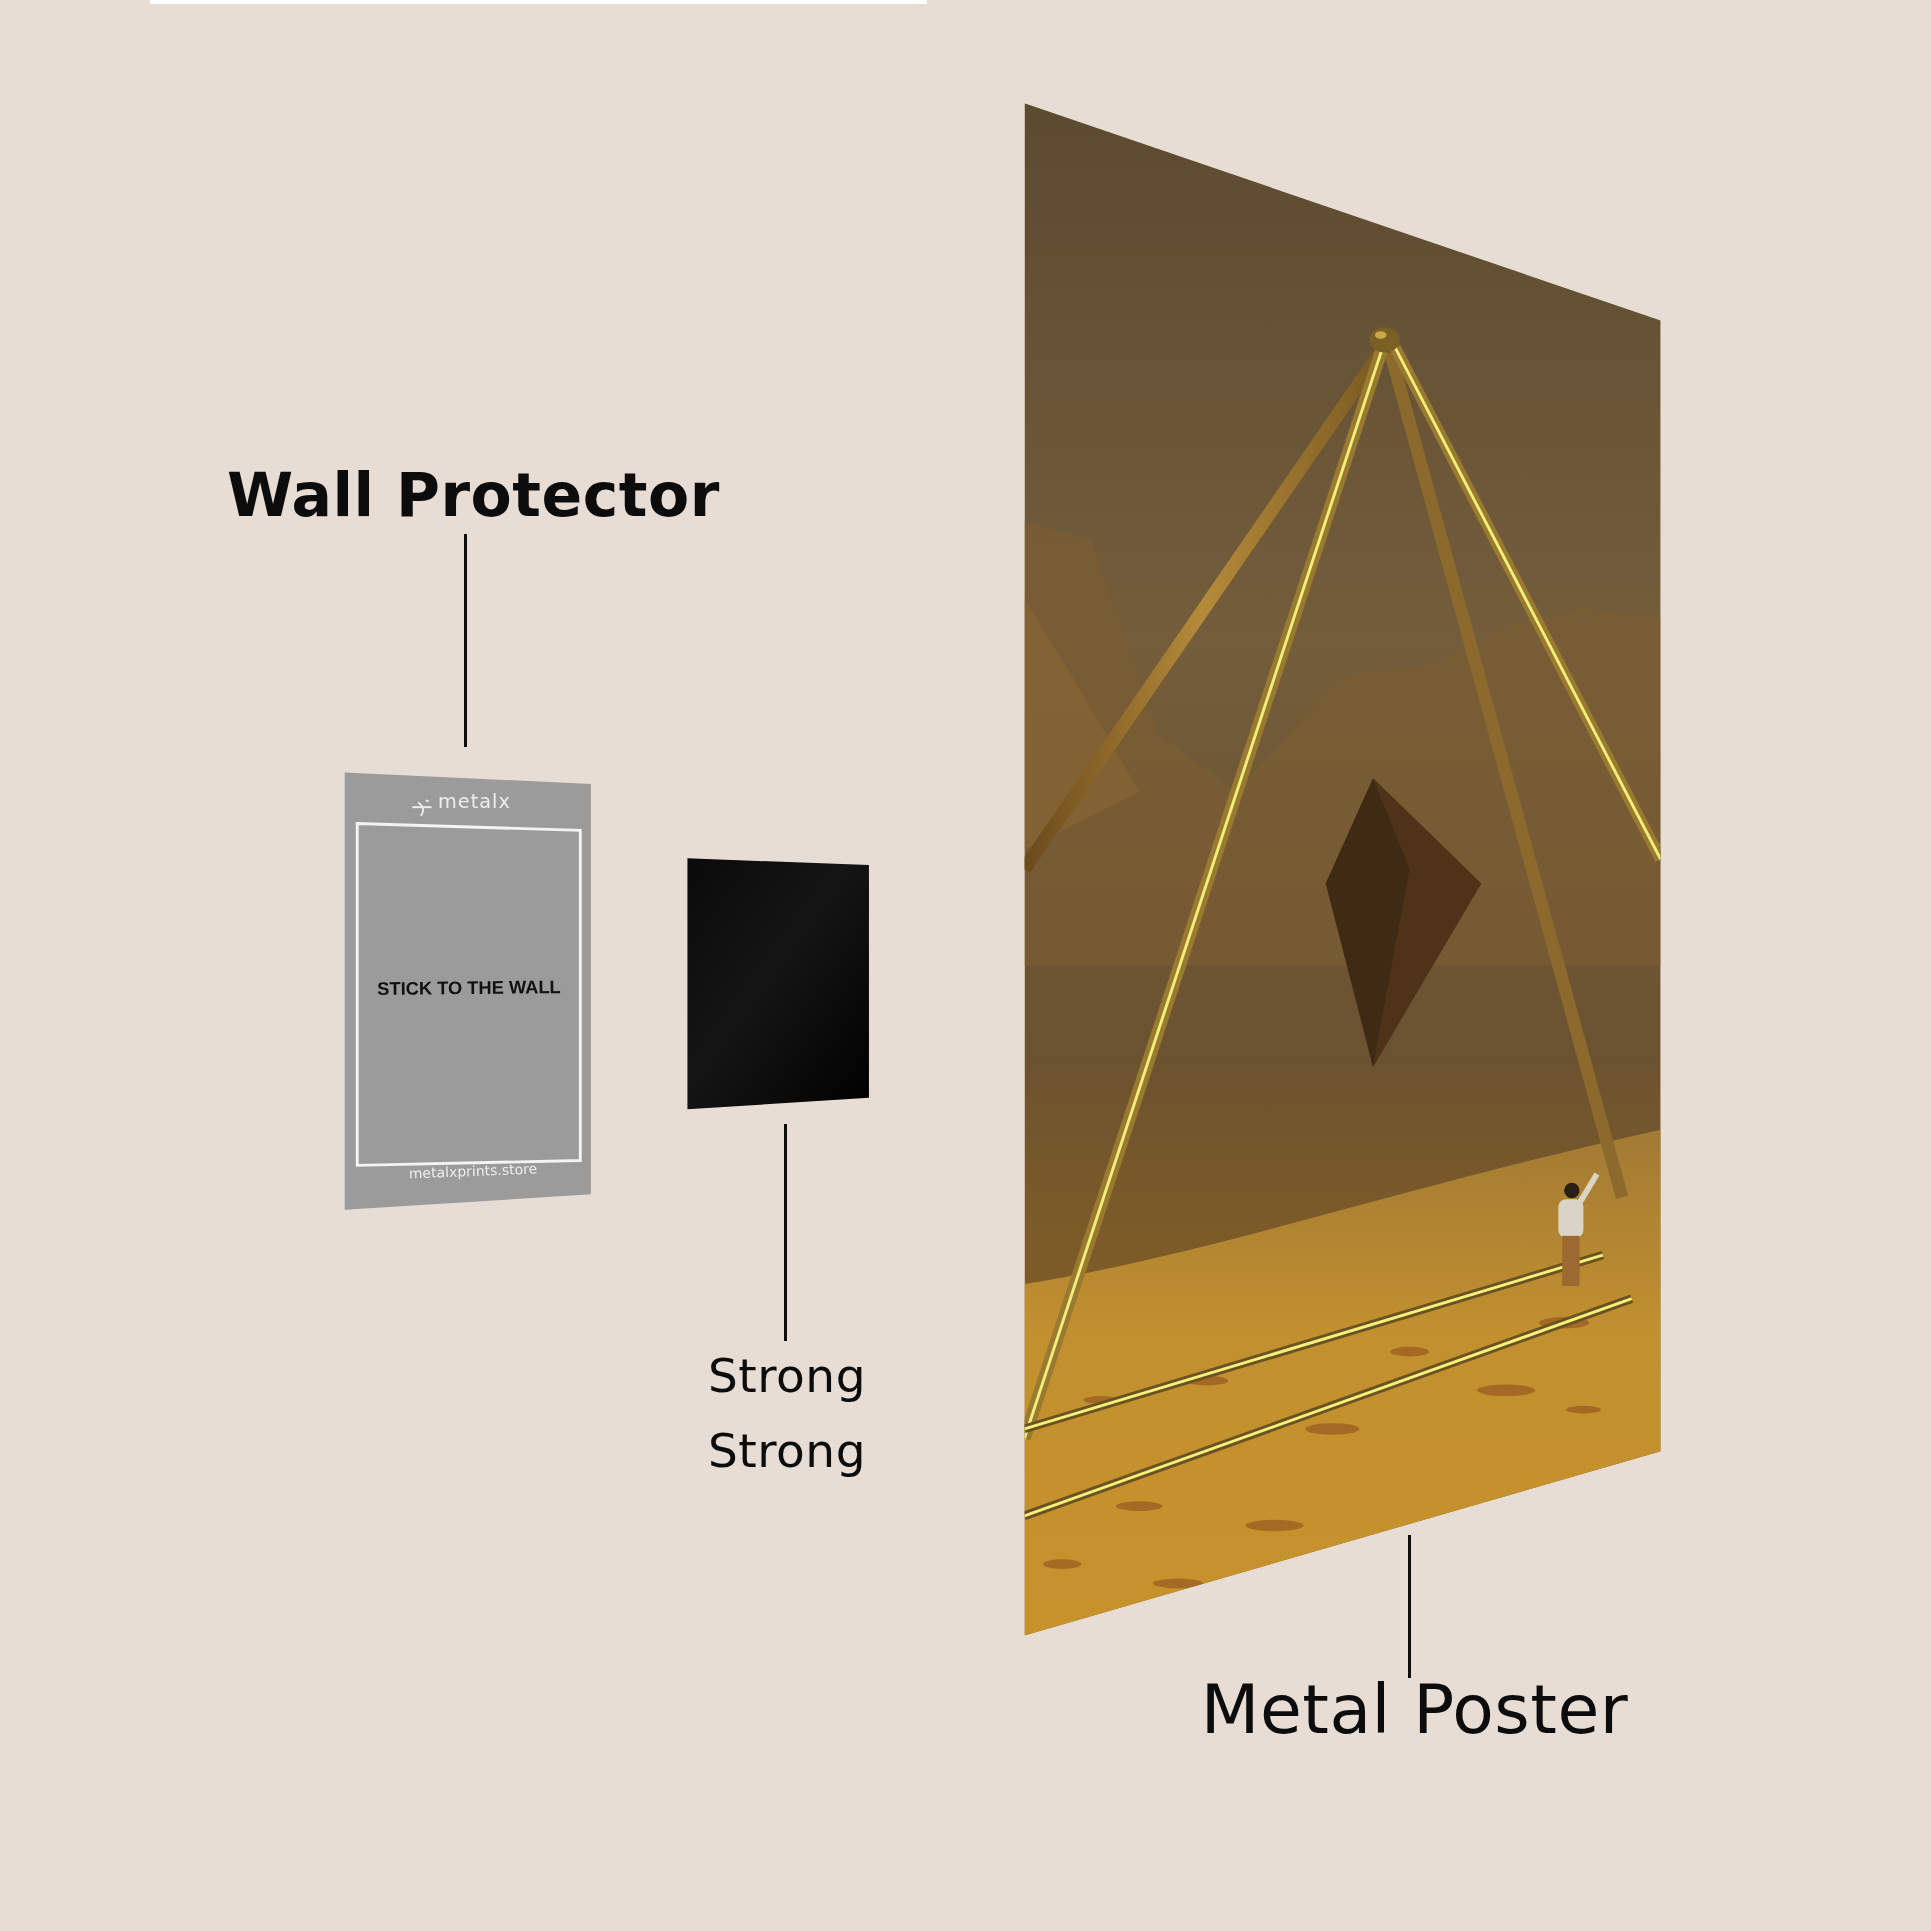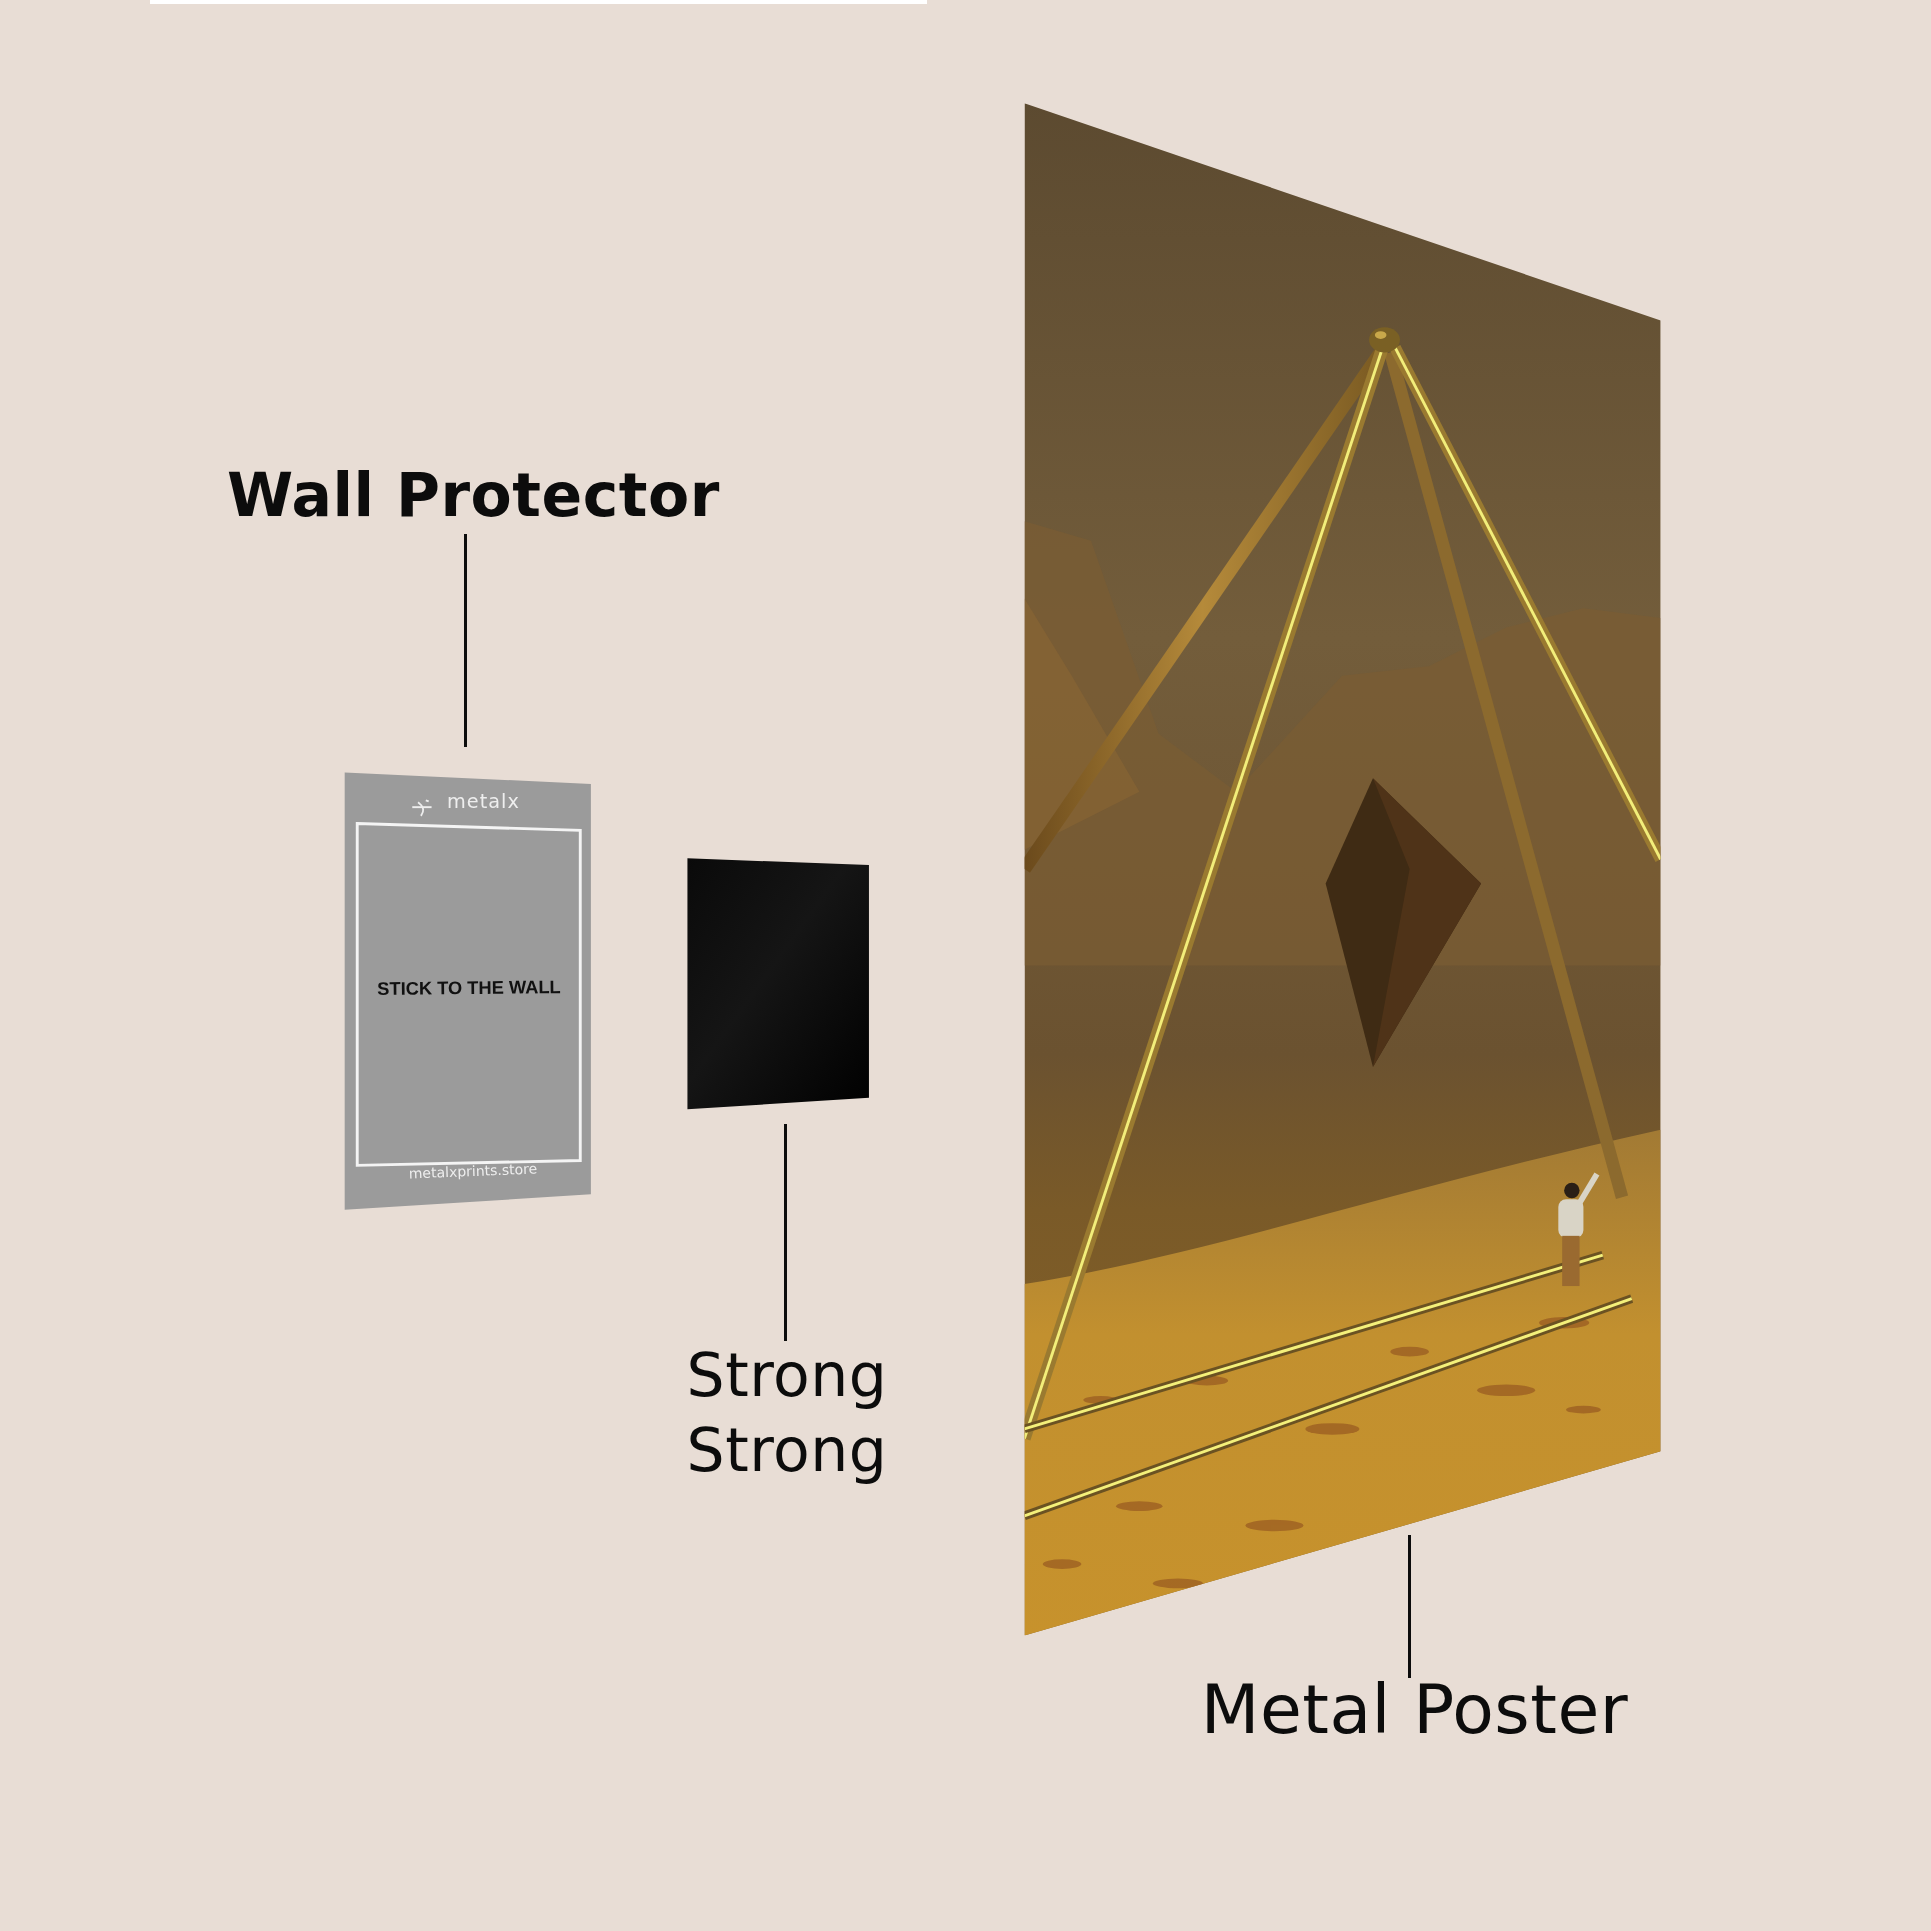--- a/index.html
+++ b/index.html
@@ -7,33 +7,33 @@
       width: 1931px; height: 1931px; position: relative; overflow: hidden;
       background: #e8ddd5;
       font-family: "DejaVu Sans", sans-serif;
     }
     .top-bar { position: absolute; left: 150px; top: 0; width: 777px; height: 3.9px; background: #ffffff; }
     .label {
       position: absolute; color: #0c0c0c; font-family: "DejaVu Sans", sans-serif;
       font-weight: 400; text-align: center; white-space: nowrap; letter-spacing: 0.5px;
     }
     .label.wp { left: 227px; top: 459px; width: 483px; font-size: 60px; line-height: 73px; font-weight: bold; }
-    .label.sm { left: 618px; top: 1338px; width: 338px; font-size: 60px; line-height: 75px; }
+    .label.sm { left: 618px; top: 1338px; width: 338px; font-size: 47px; line-height: 75px; }
     .label.mp { left: 1173px; top: 1673px; width: 483px; font-size: 68px; line-height: 73px; }
     .connector { position: absolute; width: 2.9px; background: #0c0c0c; }
     svg.scene { position: absolute; left: 0; top: 0; }
     .wp-text {
       position: absolute; left: 357px; top: 977px; width: 224px; text-align: center;
       font-family: "Liberation Sans", sans-serif; font-weight: 700; font-size: 18.3px; color: #111;
       transform: rotate(-0.6deg);
     }
     .wp-brand {
       position: absolute; left: 406px; top: 790px; width: 145px; text-align: left;
       font-family: "DejaVu Sans", sans-serif; font-size: 19.3px; color: #eeeeee; letter-spacing: 1px;
-      display: flex; align-items: center; gap: 16px;
+      display: flex; align-items: center; gap: 7px;
     }
     .wp-brand .logo-mark { width: 25px; height: 17.4px; position: relative; }
     .wp-url {
       position: absolute; left: 386px; top: 1163px; width: 174px; text-align: center;
       font-family: "DejaVu Sans", sans-serif; font-size: 14px; color: #eeeeee;
       transform: rotate(-2.2deg);
     }
   </style>
 </head>
 <body>

